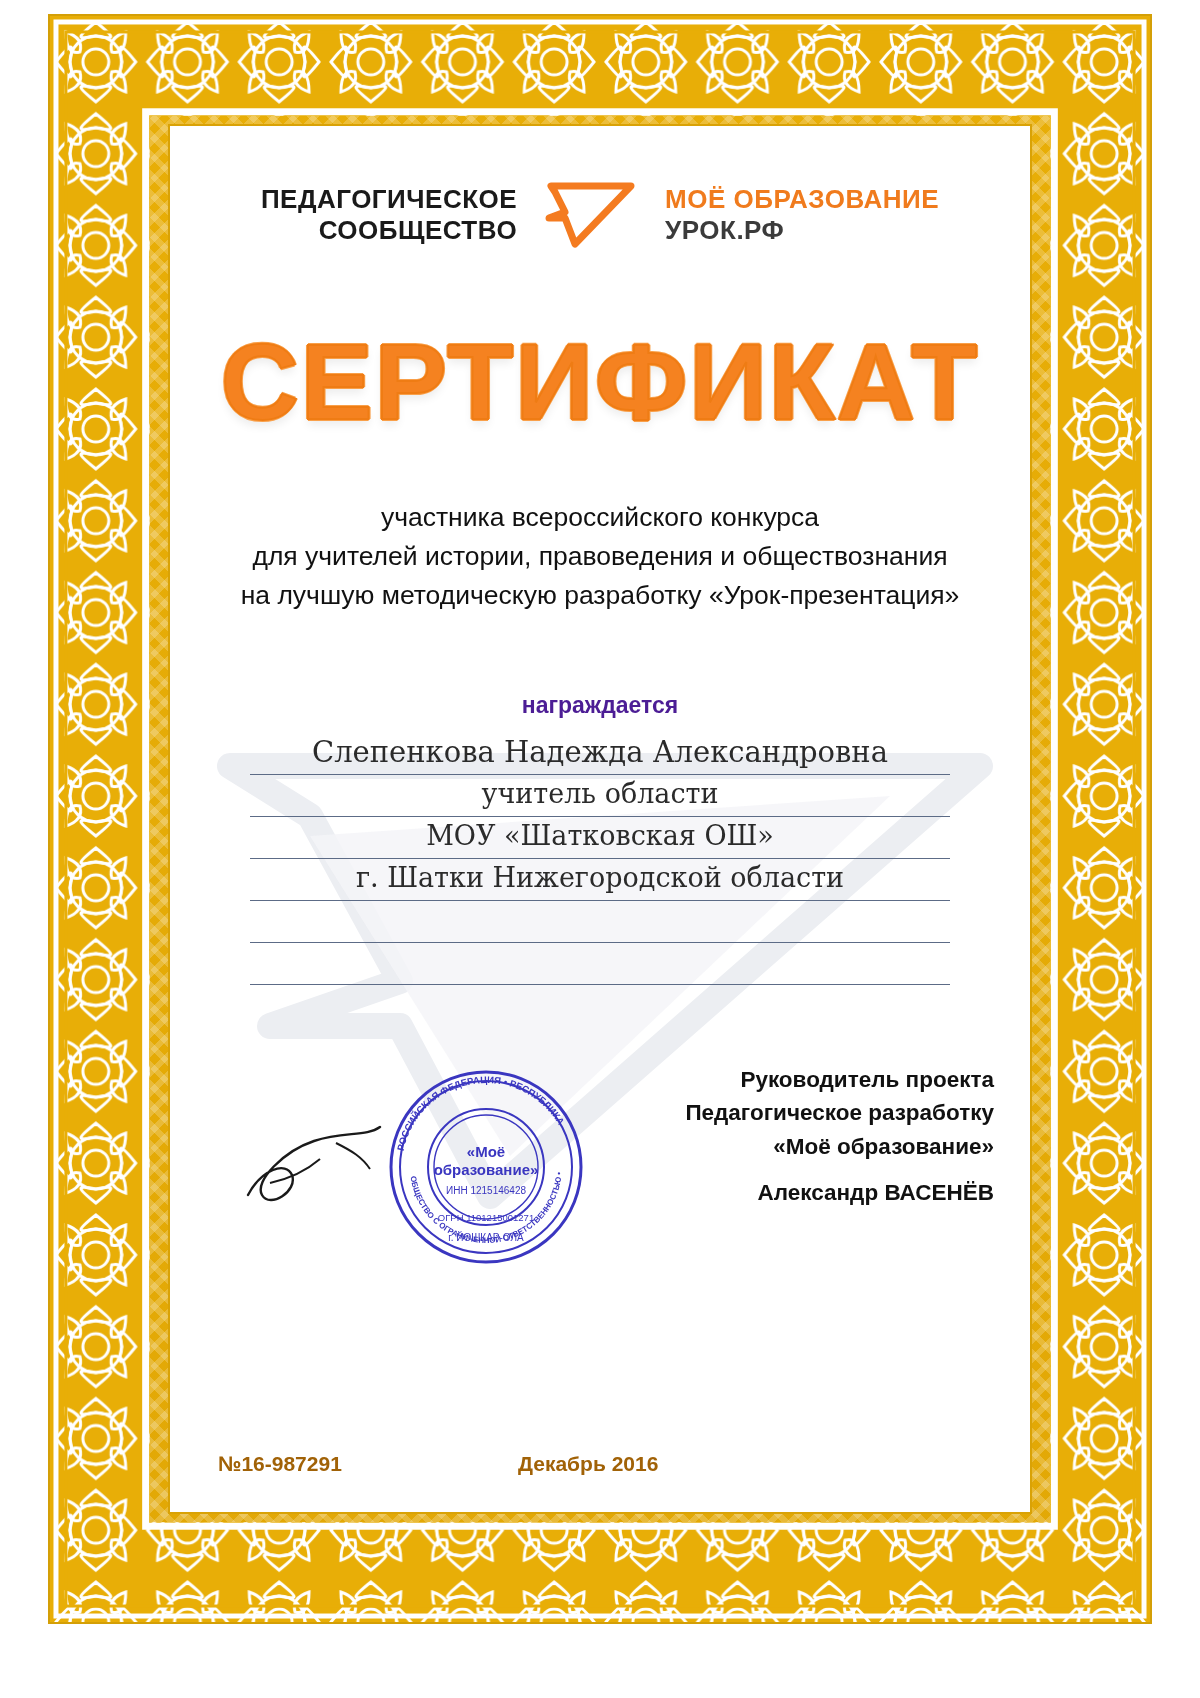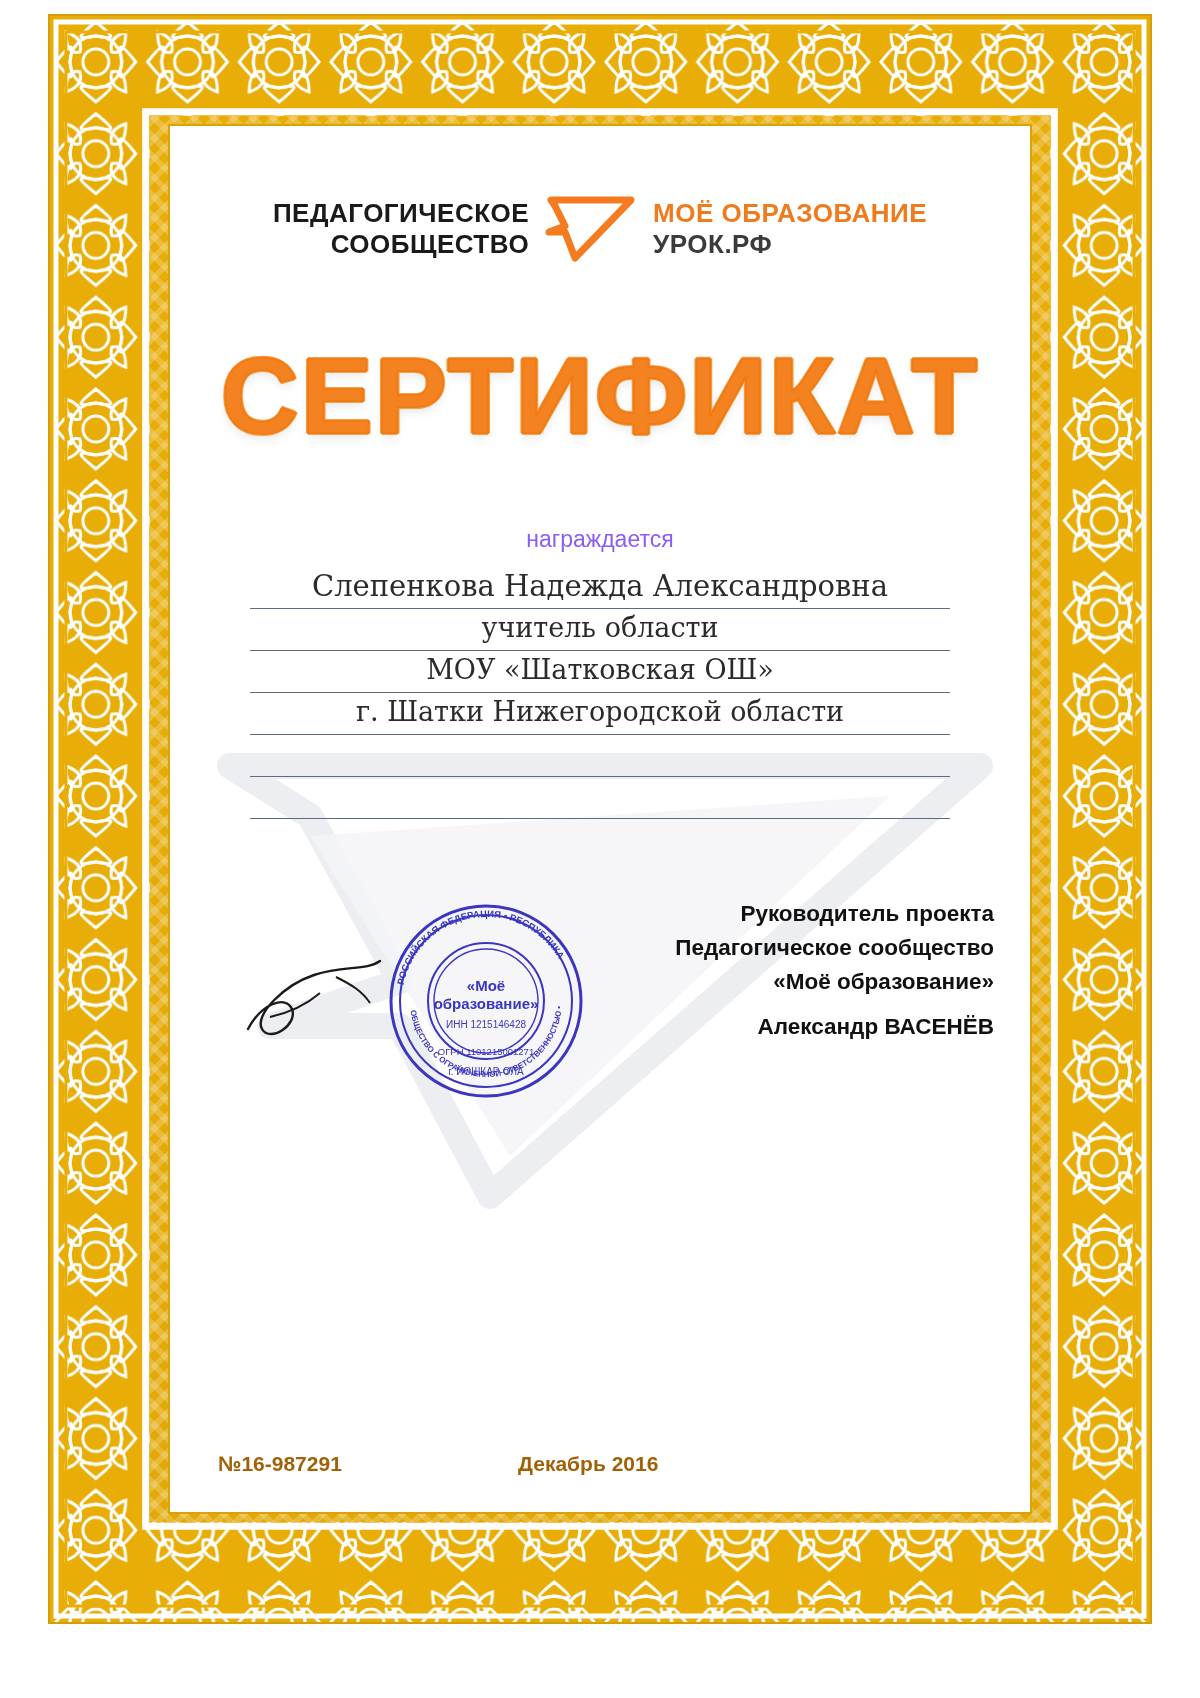--- a/index.html
+++ b/index.html
@@ -67,22 +67,22 @@
     position: relative;
     z-index: 2;
     padding: 0 30px;
   }
 
   
   .logo-row {
     display: flex;
     align-items: center;
     justify-content: center;
-    margin-top: 66px;
-    gap: 0px;
+    margin-top: 52px;
+    gap: 12px;
   }
   .logo-left {
     text-align: right;
     font-weight: bold;
     font-size: 26px;
     line-height: 1.18;
     letter-spacing: 0.5px;
     color: #1a1a1a;
   }
   .logo-mark {
@@ -134,22 +134,22 @@
     font-size: 26.5px;
     line-height: 1.48;
     color: #111;
   }
 
   
   .awarded-label {
     text-align: center;
     margin-top: 76px;
     font-size: 23px;
-    font-weight: normal;
-    color: #8b5cf6;
+    font-weight: bold;
+    color: #4c1d95;
   }
 
   .lines-block {
     margin: 14px auto 0;
     width: 700px;
   }
   .name-line {
     position: relative;
     height: 41px;
     border-bottom: 1px solid #5c6b86;
@@ -266,20 +266,25 @@
           </svg>
         </div>
         <div class="logo-right">
           <span class="l1">МОЁ ОБРАЗОВАНИЕ</span>
           <span class="l2">УРОК.РФ</span>
         </div>
       </div>
 
       <div class="title">СЕРТИФИКАТ</div>
 
+      <div class="subtitle">
+        <div>участника всероссийского конкурса</div>
+        <div>для учителей истории, правоведения и обществознания</div>
+        <div>на лучшую методическую разработку «Урок-презентация»</div>
+      </div>
 
       <div class="awarded-label">награждается</div>
 
       <div class="lines-block">
         <div class="name-line big">
           <span>Слепенкова Надежда Александровна</span>
         </div>
         <div class="name-line">
           <span>учитель области</span>
         </div>
@@ -327,21 +332,21 @@
             <text x="106" y="96" font-size="15" font-weight="bold" text-anchor="middle">«Моё</text>
             <text x="106" y="114" font-size="15" font-weight="bold" text-anchor="middle">образование»</text>
             <text x="106" y="133" font-size="10" text-anchor="middle">ИНН 1215146428</text>
             <text x="106" y="160" font-size="9.5" text-anchor="middle">ОГРН 1101215001271</text>
             <text x="106" y="180" font-size="10" text-anchor="middle">г. ЙОШКАР-ОЛА</text>
           </g>
         </svg>
 
         <div class="sign-text">
           <div>Руководитель проекта</div>
-          <div>Педагогическое сообщество</div>
+          <div>Педагогическое разработку</div>
           <div>«Моё образование»</div>
           <span class="person">Александр ВАСЕНЁВ</span>
         </div>
       </div>
 
     </div>
 
     <div class="footer">
       <div class="number">№16-987291</div>
       <div class="date">Декабрь 2016</div>

